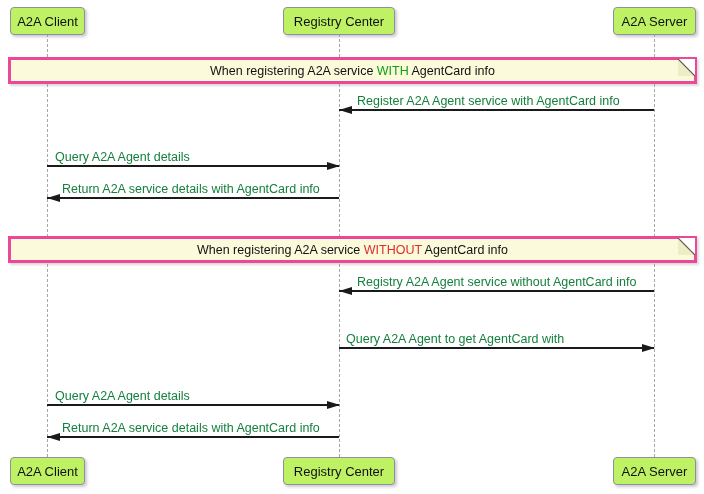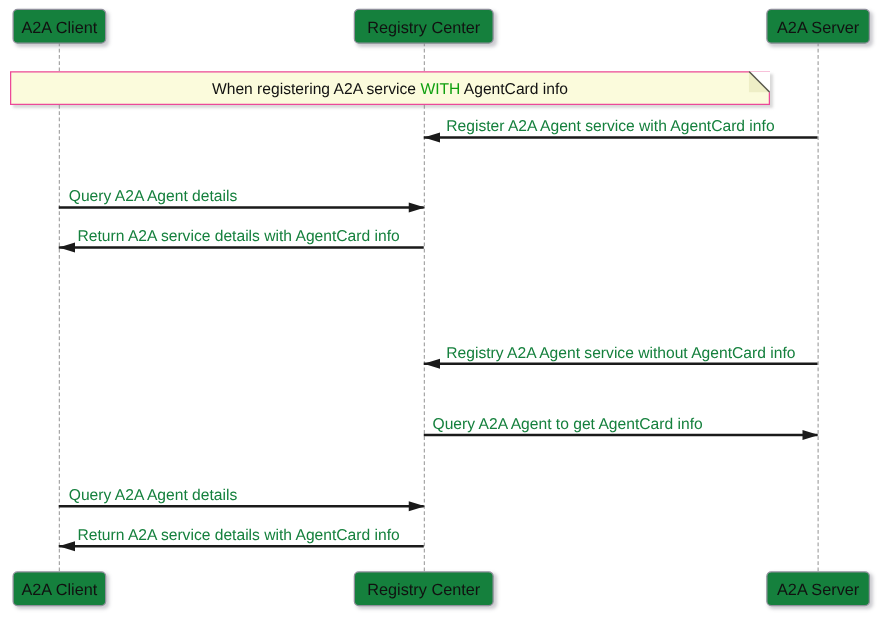--- a/index.html
+++ b/index.html
@@ -6,28 +6,28 @@
   .stage{
     position:relative;width:704px;height:494px;background:#ffffff;overflow:hidden;
     font-family:"Liberation Sans","DejaVu Sans",sans-serif;color:#111111;
   }
   .lifeline{
     position:absolute;width:0;top:34px;height:423px;
     border-left:1px dashed #a8a8a8;
   }
   .participant{
     position:absolute;height:28px;box-sizing:border-box;
-    background:#15803d;border:1px solid #90909c;border-radius:4px;
+    background:#bef264;border:1px solid #90909c;border-radius:4px;
     box-shadow:2px 2px 3px rgba(140,140,150,0.45);
     display:flex;align-items:center;justify-content:center;
     font-size:13px;white-space:nowrap;
   }
   .note{
-    position:absolute;left:8px;width:608px;height:27px;box-sizing:border-box;
-    background:#fbfbdc;border:1px solid #ec4899;
+    position:absolute;left:8px;width:689px;height:27px;box-sizing:border-box;
+    background:#fbfbdc;border:3px solid #ec4899;
     box-shadow:2px 2px 2px rgba(150,150,150,0.35);
     display:flex;align-items:center;justify-content:center;
     font-size:12.5px;white-space:pre;
   }
   .fold{position:absolute;top:-1px;right:-1px;}
   .msg{position:absolute;height:0;}
   .msg-line{position:absolute;left:0;right:0;top:-0.75px;height:1.5px;background:#1a1a1a;}
   .msg-label{position:absolute;bottom:2px;font-size:12.5px;white-space:nowrap;color:#15803d;}
   .head{position:absolute;width:0;height:0;border-style:solid;border-color:transparent;}
   .head-left{left:-0.5px;top:-4.5px;border-width:4.5px 13px 4.5px 0;border-right-color:#1a1a1a;}
@@ -72,29 +72,37 @@
     <div class="msg-line"></div>
     <div class="head head-right"></div>
   </div>
 
   <div class="msg" style="left:47px;top:198px;width:292px;">
     <div class="msg-label" style="left:15px;">Return A2A service details with AgentCard info</div>
     <div class="msg-line"></div>
     <div class="head head-left"></div>
   </div>
 
+  <div class="note" style="top:236px;">
+    <span><span>When registering A2A service </span><span style="color: rgb(221, 44, 44);">WITHOUT</span><span> AgentCard info</span></span>
+    <svg class="fold" width="17" height="17" viewBox="0 0 17 17">
+      <polygon points="0,0 17,0 17,17" fill="#ffffff"></polygon>
+      <polygon points="0,0 17,17 0,17" fill="#eeeec6"></polygon>
+      <path d="M0,0 L17,17" stroke="#55554a" stroke-width="1.2" fill="none"></path>
+    </svg>
+  </div>
 
   <div class="msg" style="left:339px;top:291px;width:315px;">
     <div class="msg-label" style="left:18px;">Registry A2A Agent service without AgentCard info</div>
     <div class="msg-line"></div>
     <div class="head head-left"></div>
   </div>
 
   <div class="msg" style="left:339px;top:348px;width:315px;">
-    <div class="msg-label" style="left:7px;">Query A2A Agent to get AgentCard info</div>
+    <div class="msg-label" style="left:7px;">Query A2A Agent to get AgentCard with</div>
     <div class="msg-line"></div>
     <div class="head head-right"></div>
   </div>
 
   <div class="msg" style="left:47px;top:405px;width:292px;">
     <div class="msg-label" style="left:8px;">Query A2A Agent details</div>
     <div class="msg-line"></div>
     <div class="head head-right"></div>
   </div>
 

